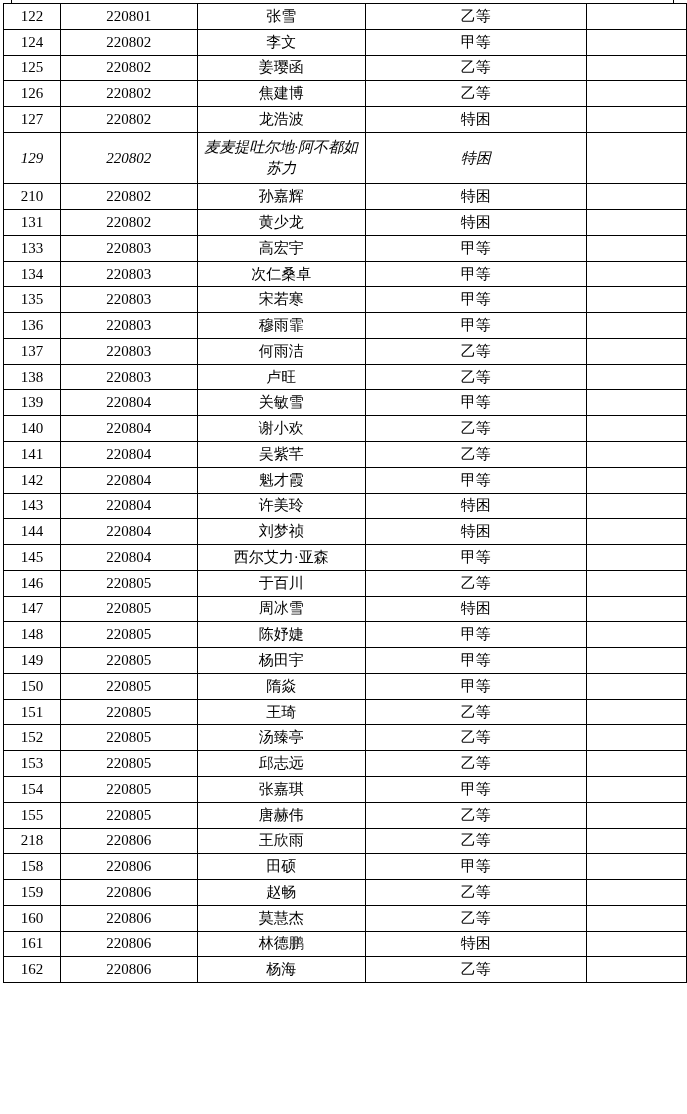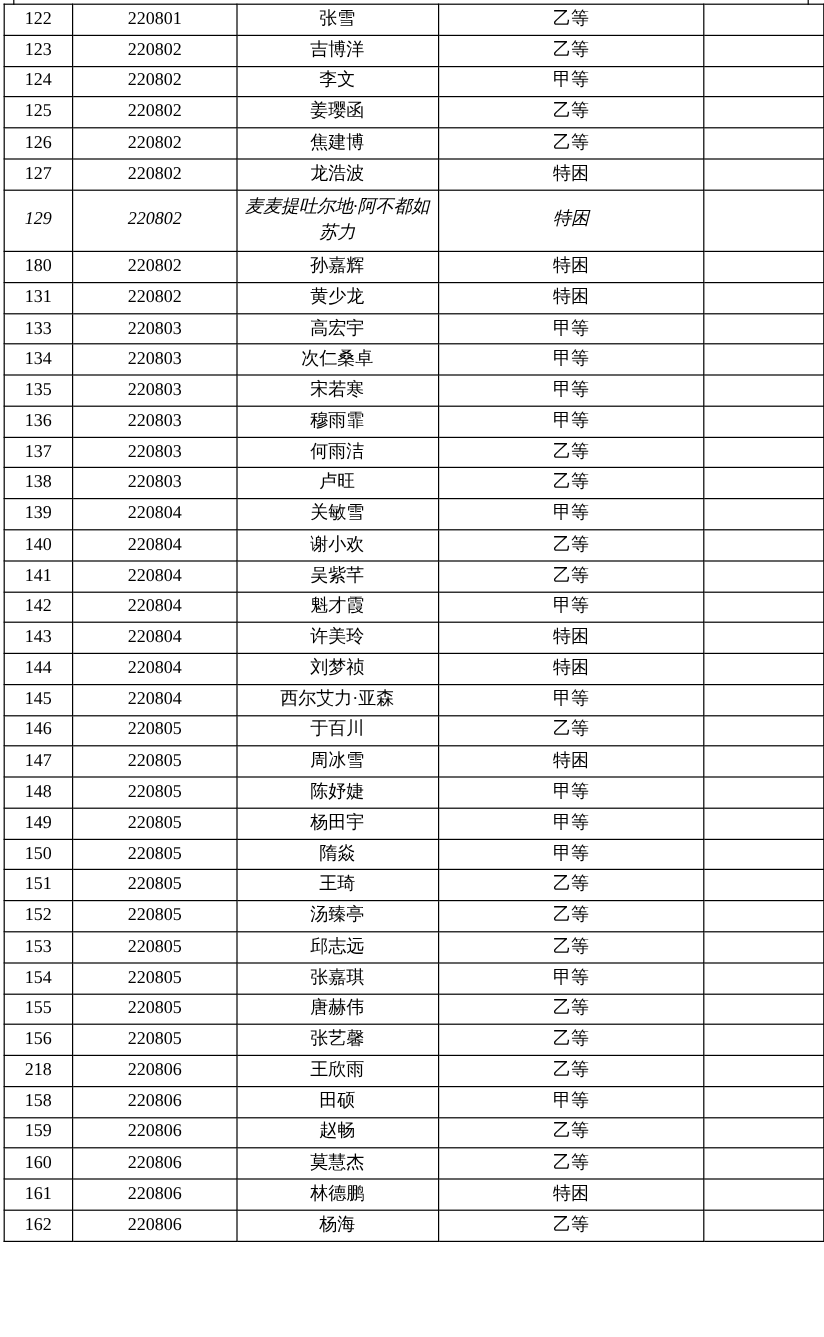--- a/index.html
+++ b/index.html
@@ -70,27 +70,20 @@
   </colgroup>
   <tbody id="table-body">
       <tr>
     <td class="c-index">122</td>
     <td class="c-code">220801</td>
     <td class="c-name">张雪</td>
     <td class="c-grade">乙等</td>
     <td class="c-blank"></td>
   </tr>
       <tr>
-    <td class="c-index">123</td>
-    <td class="c-code">220802</td>
-    <td class="c-name">吉博洋</td>
-    <td class="c-grade">乙等</td>
-    <td class="c-blank"></td>
-  </tr>
-      <tr>
     <td class="c-index">124</td>
     <td class="c-code">220802</td>
     <td class="c-name">李文</td>
     <td class="c-grade">甲等</td>
     <td class="c-blank"></td>
   </tr>
       <tr>
     <td class="c-index">125</td>
     <td class="c-code">220802</td>
     <td class="c-name">姜璎函</td>
@@ -112,21 +105,21 @@
     <td class="c-blank"></td>
   </tr>
       <tr class="double">
     <td class="c-index">129</td>
     <td class="c-code">220802</td>
     <td class="c-name">麦麦提吐尔地·阿不都如苏力</td>
     <td class="c-grade">特困</td>
     <td class="c-blank"></td>
   </tr>
       <tr>
-    <td class="c-index">180</td>
+    <td class="c-index">210</td>
     <td class="c-code">220802</td>
     <td class="c-name">孙嘉辉</td>
     <td class="c-grade">特困</td>
     <td class="c-blank"></td>
   </tr>
       <tr>
     <td class="c-index">131</td>
     <td class="c-code">220802</td>
     <td class="c-name">黄少龙</td>
     <td class="c-grade">特困</td>
@@ -283,27 +276,20 @@
     <td class="c-index">154</td>
     <td class="c-code">220805</td>
     <td class="c-name">张嘉琪</td>
     <td class="c-grade">甲等</td>
     <td class="c-blank"></td>
   </tr>
       <tr>
     <td class="c-index">155</td>
     <td class="c-code">220805</td>
     <td class="c-name">唐赫伟</td>
-    <td class="c-grade">乙等</td>
-    <td class="c-blank"></td>
-  </tr>
-      <tr>
-    <td class="c-index">156</td>
-    <td class="c-code">220805</td>
-    <td class="c-name">张艺馨</td>
     <td class="c-grade">乙等</td>
     <td class="c-blank"></td>
   </tr>
       <tr>
     <td class="c-index">218</td>
     <td class="c-code">220806</td>
     <td class="c-name">王欣雨</td>
     <td class="c-grade">乙等</td>
     <td class="c-blank"></td>
   </tr>

